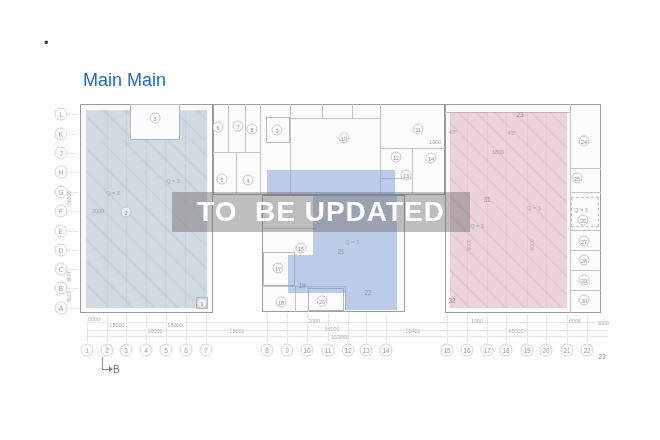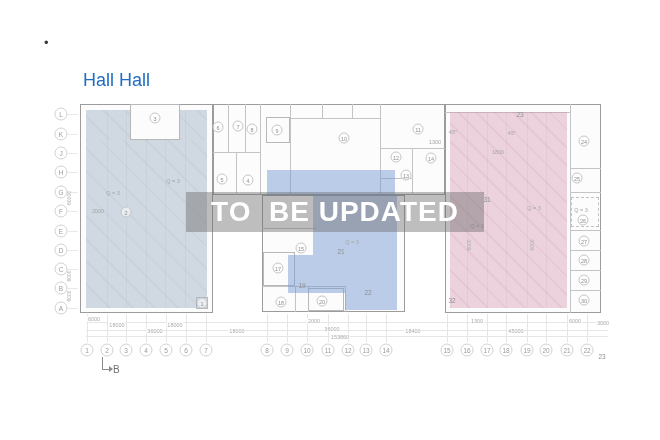--- a/index.html
+++ b/index.html
@@ -33,36 +33,36 @@
   .plain{position:absolute;color:#8f8f8f;font-size:6.5px;transform:translate(-50%,-50%);z-index:20;white-space:nowrap;}
   .ann{position:absolute;color:#a6a6a6;font-size:5.5px;transform:translate(-50%,-50%);z-index:20;white-space:nowrap;}
   .dim{position:absolute;color:#ababab;font-size:5.5px;transform:translate(-50%,-50%);z-index:21;
        background:rgba(255,255,255,0.8);padding:0 1px;white-space:nowrap;}
   .vdim{position:absolute;color:#ababab;font-size:5px;transform:translate(-50%,-50%) rotate(-90deg);
         z-index:21;white-space:nowrap;}
   .dimline{position:absolute;height:1px;background:#e6e6e6;z-index:2;}
   .gridtick{position:absolute;width:1px;background:#e6e6e6;z-index:2;}
   .htick{position:absolute;height:1px;background:#e9e9e9;z-index:2;}
   
-  .wm-band{position:absolute;left:186px;top:192px;width:298px;height:40px;
+  .wm-band{position:absolute;left:172px;top:192px;width:298px;height:40px;
            background:rgba(110,110,110,0.45);display:flex;align-items:center;justify-content:center;z-index:50;}
   .wm-text{color:#ffffff;font-weight:bold;font-size:28px;letter-spacing:1px;white-space:pre;}
   
   .mline{position:absolute;background:#8a8a8a;z-index:20;}
   .marrow{position:absolute;width:0;height:0;border-left:4px solid #8a8a8a;
           border-top:3px solid transparent;border-bottom:3px solid transparent;z-index:20;}
   .mlabel{position:absolute;color:#6f6f6f;font-size:10px;z-index:20;}
 </style>
 </head>
 <body>
 
 <div class="stage">
 
   <span class="bullet">•</span>
-  <span class="hall">Hall Hall</span>
+  <span class="hall">Main Main</span>
 
   <div class="block" style="left:80px;top:104px;width:133px;height:209px;"></div>
   <div class="block" style="left:213px;top:104px;width:232px;height:91px;"></div>
   <div class="block" style="left:262px;top:195px;width:143px;height:117px;"></div>
   <div class="block" style="left:445px;top:104px;width:156px;height:209px;"></div>
 
   <div class="zone left" style="left:86px;top:110px;width:44px;height:30px;"></div>
   <div class="zone left" style="left:180px;top:110px;width:27px;height:30px;"></div>
   <div class="zone left" style="left:86px;top:140px;width:121px;height:168px;"></div>
   <div class="zone mid" style="left:267px;top:170px;width:128px;height:25px;"></div>

